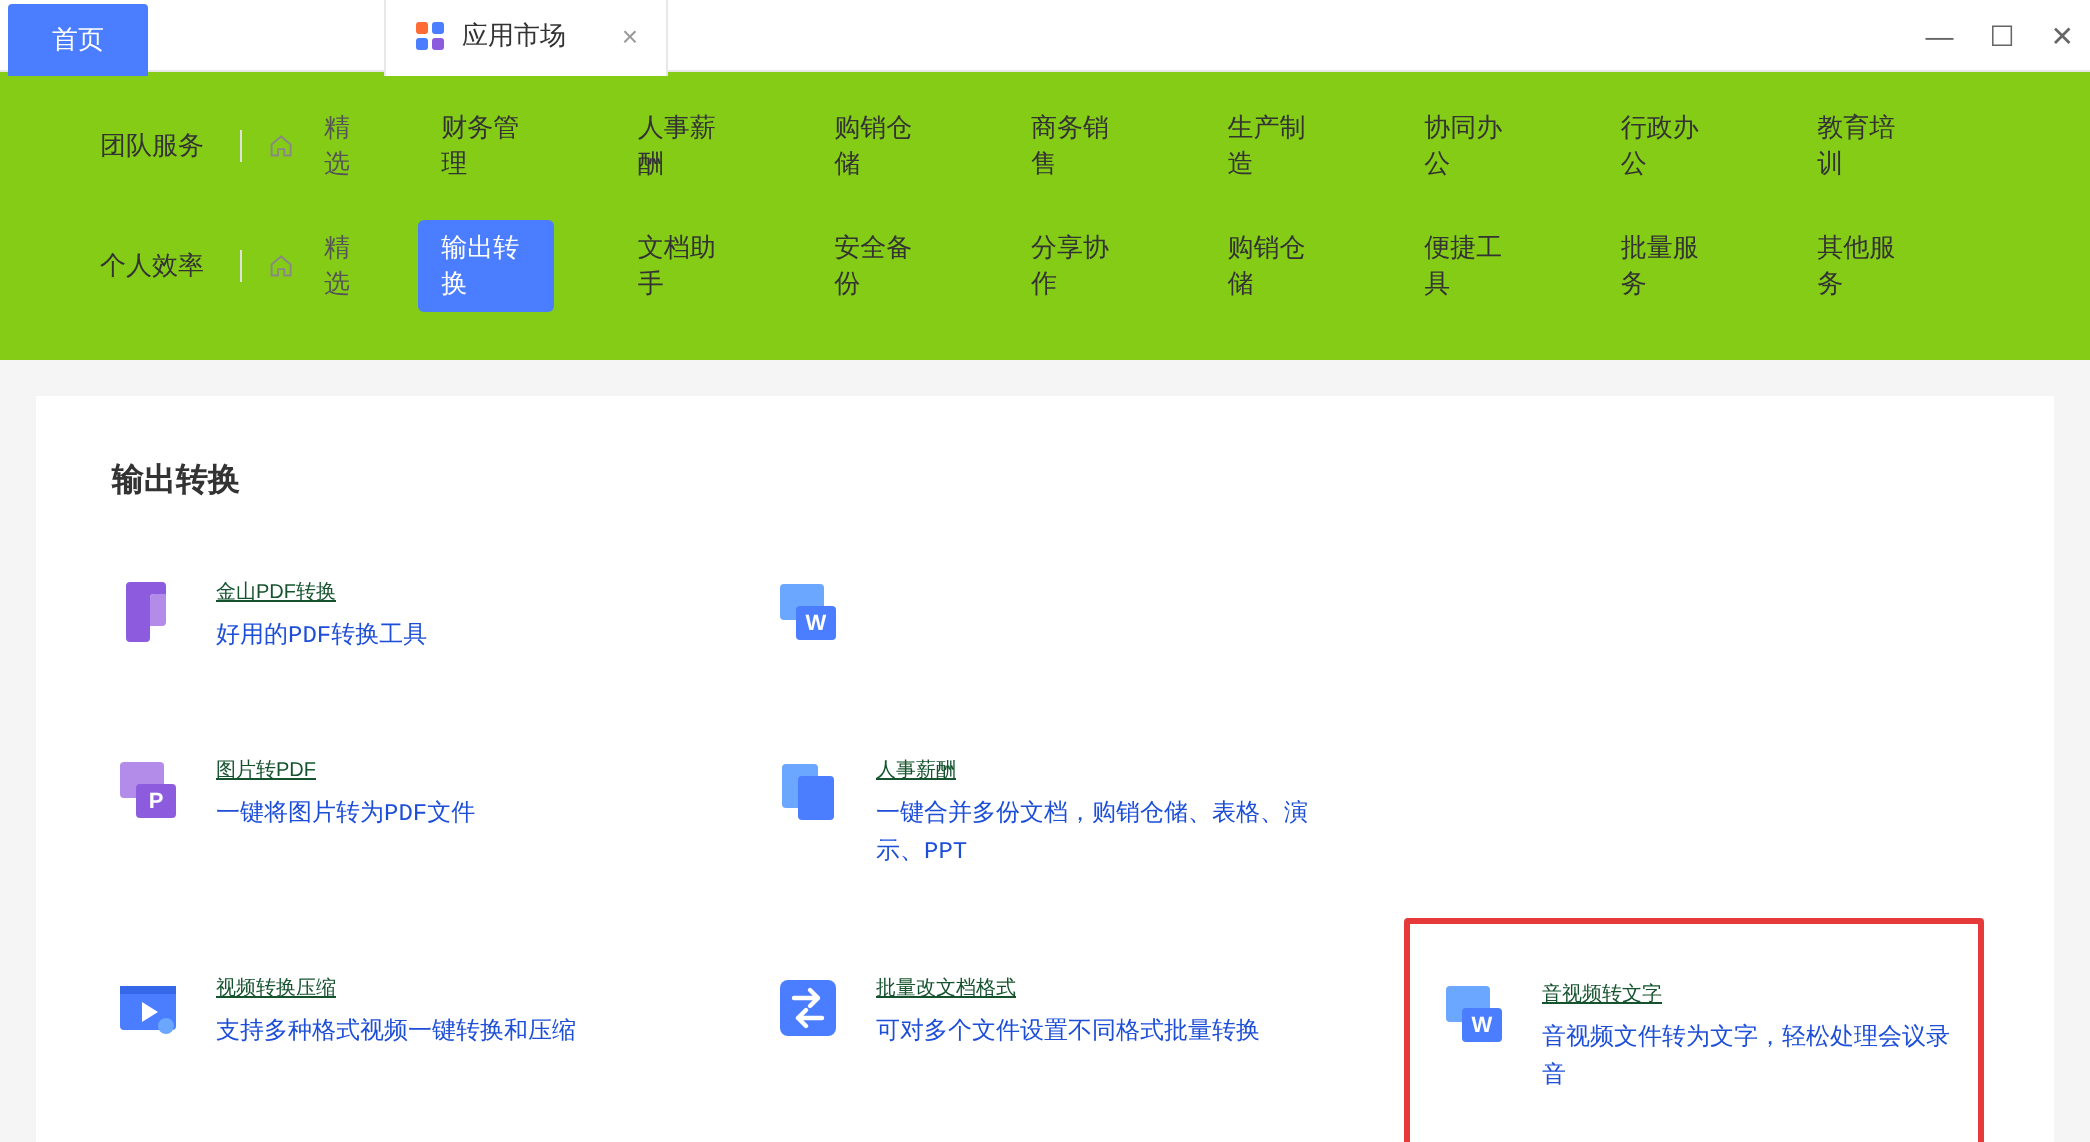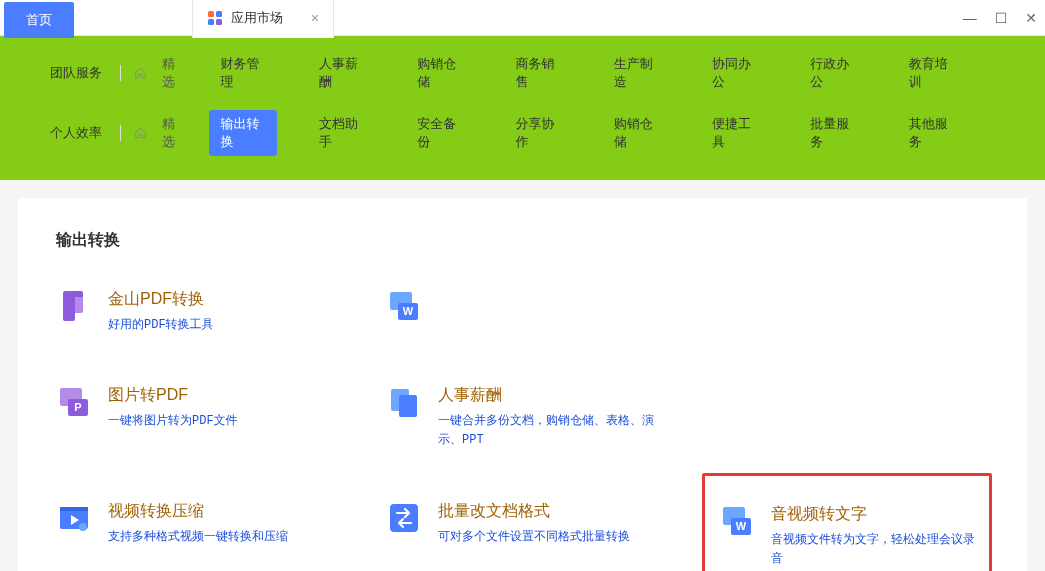--- a/index.html
+++ b/index.html
@@ -140,23 +140,24 @@
       width: 36px;
       height: 36px;
       margin-right: 16px;
       flex-shrink: 0;
       display: flex;
       align-items: flex-start;
       justify-content: center;
     }
     .card-body { flex: 1; }
     .card-title {
-      font-size: 16px;
-      color: #a16207;
+      font-size: 10px;
+      color: #14532d;
       margin-bottom: 6px;
+      text-decoration: underline;
     }
     .card-desc {
       font-size: 12px;
       color: #1d4ed8;
       line-height: 1.6;
       font-family: Liberation Mono, monospace;
     }
   </style>
 </head>
 <body>

